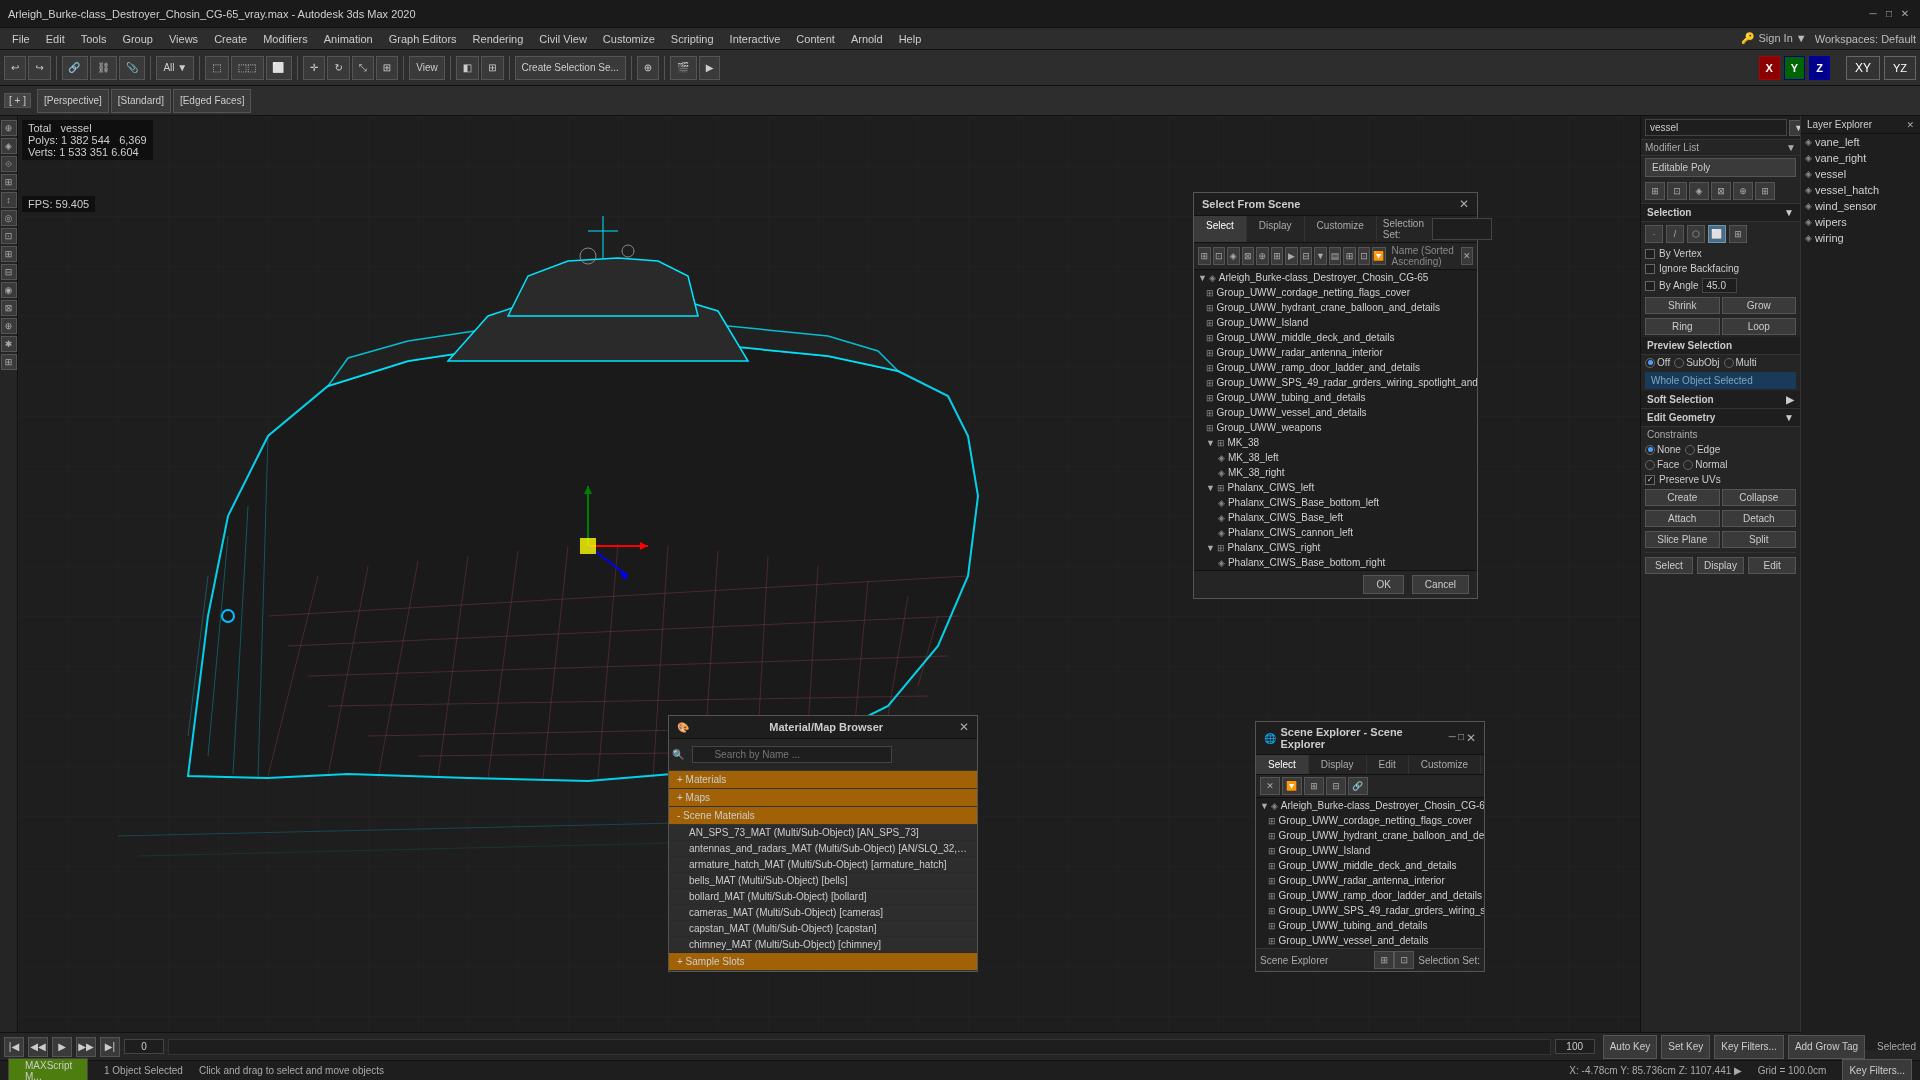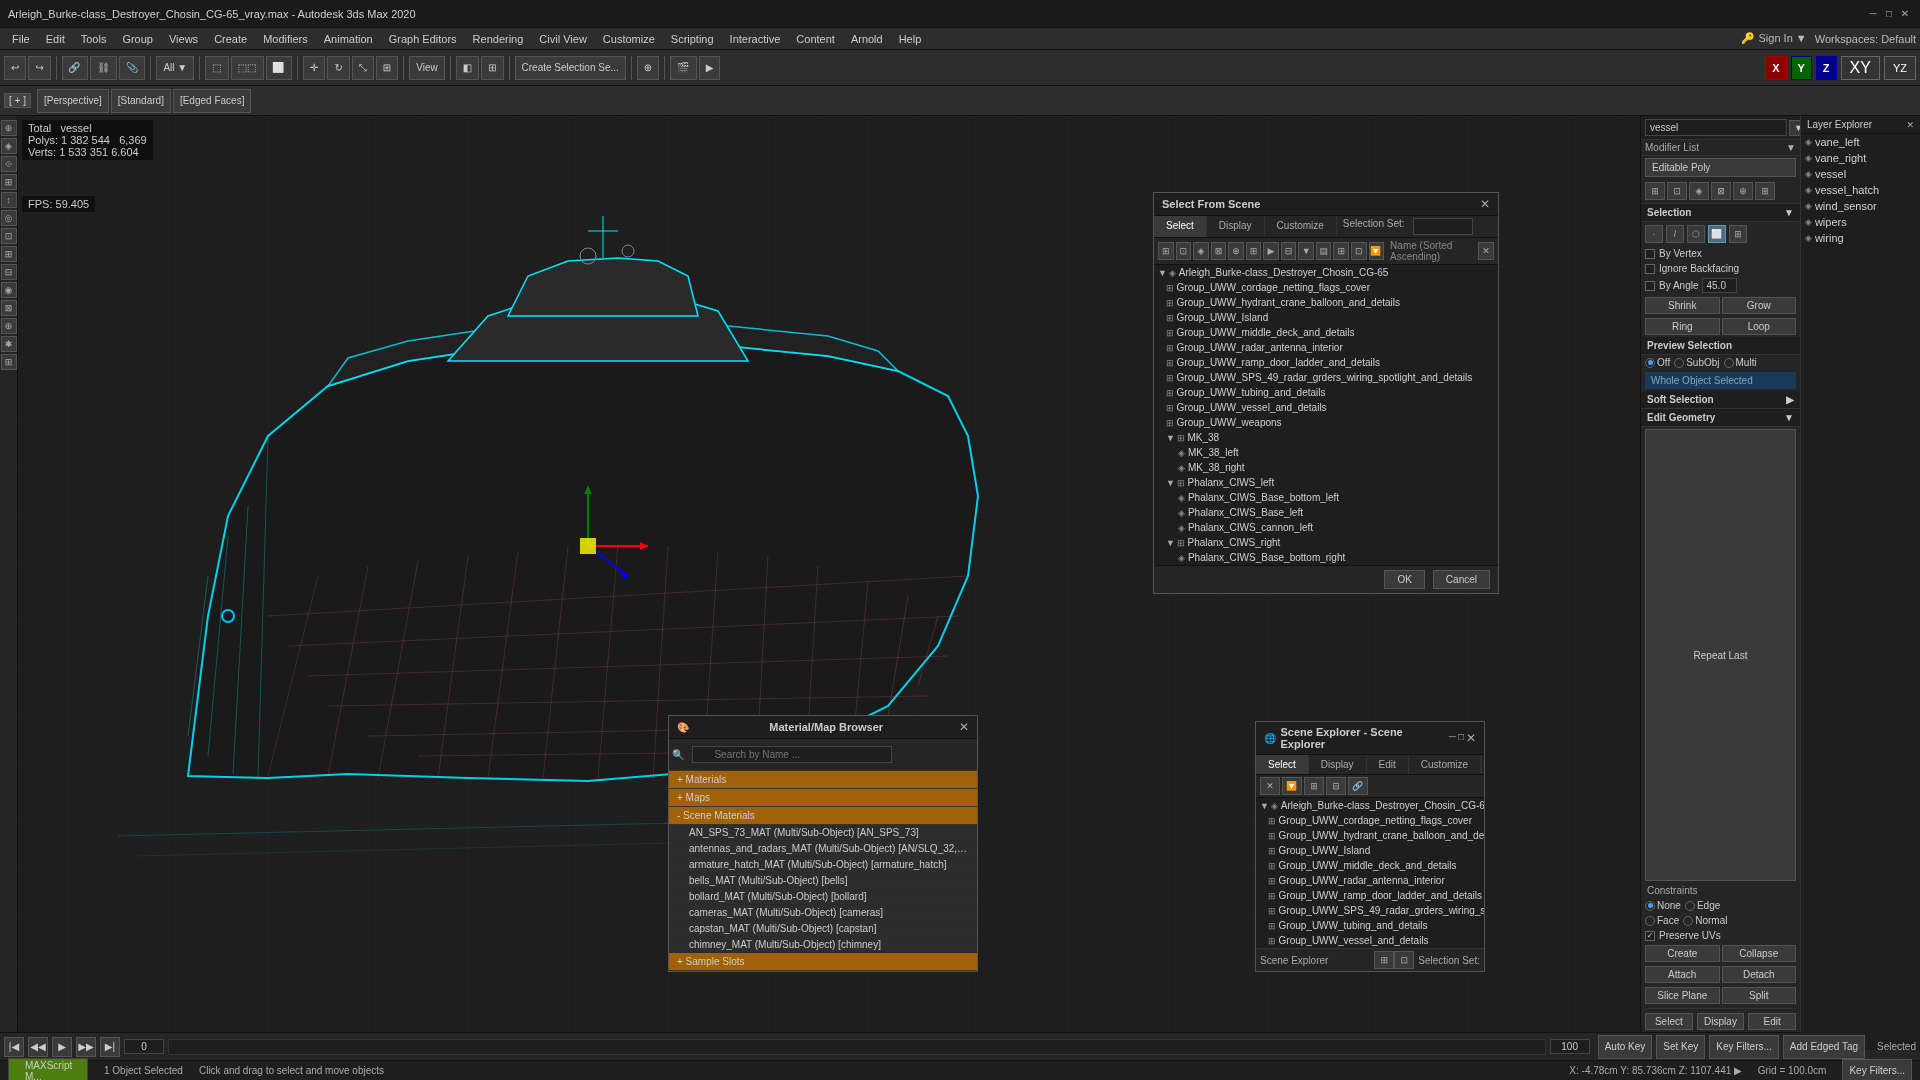--- a/index.html
+++ b/index.html
@@ -17,21 +17,21 @@
 
     
     #toolbar { background: #2d2d2d; height: 36px; display: flex; align-items: center; border-bottom: 1px solid #111; padding: 0 4px; gap: 2px; }
     .tb-btn { background: #3a3a3a; border: 1px solid #555; color: #ccc; padding: 2px 6px; font-size: 10px; cursor: pointer; height: 24px; display: flex; align-items: center; gap: 2px; }
     .tb-sep { width: 1px; height: 24px; background: #555; margin: 0 3px; }
 
     
     .axis-x { background: #8b0000; color: #fff; padding: 2px 6px; font-size: 11px; font-weight: bold; border: 1px solid #a00; }
     .axis-y { background: #006400; color: #fff; padding: 2px 6px; font-size: 11px; font-weight: bold; border: 1px solid #008; }
     .axis-z { background: #00008b; color: #fff; padding: 2px 6px; font-size: 11px; font-weight: bold; border: 1px solid #00a; }
-    .axis-xy { background: #333; color: #fff; padding: 2px 8px; font-size: 16px; border: 1px solid #666; }
+    .axis-xy { background: #333; color: #fff; padding: 2px 8px; font-size: 12px; border: 1px solid #666; margin-left: 12px; }
     .axis-yz { background: #333; color: #fff; padding: 2px 8px; font-size: 11px; border: 1px solid #666; }
 
     
     #toolbar2 { background: #2d2d2d; height: 30px; display: flex; align-items: center; border-bottom: 1px solid #111; padding: 0 4px; gap: 2px; }
 
     
     #layout { display: flex; height: calc(1080px - 28px - 22px - 36px - 30px - 28px - 20px); }
 
     
     #left-sidebar { width: 18px; background: #252525; border-right: 1px solid #111; display: flex; flex-direction: column; align-items: center; padding: 4px 0; gap: 2px; }
@@ -40,21 +40,21 @@
     
     #viewport { flex: 1; background: #1e1e1e; position: relative; overflow: hidden; }
     #stats-panel { position: absolute; top: 4px; left: 4px; padding: 2px 6px; background: rgba(0,0,0,0.5); font-size: 11px; color: #ccc; z-index: 10; }
     #fps-display { position: absolute; top: 60px; left: 4px; font-size: 11px; color: #ccc; background: rgba(0,0,0,0.5); padding: 2px 6px; z-index: 10; }
 
     
     #props-panel { width: 160px; background: #252525; border-left: 1px solid #111; display: flex; flex-direction: column; }
     .modifier-item { background: #3a3a3a; padding: 3px 6px; margin: 2px 4px; font-size: 10px; color: #ccc; border: 1px solid #555; cursor: pointer; }
 
     
-    #select-from-scene { position: absolute; top: 76px; right: 141px; width: 346px; background: #4d7c0f; border: 1px solid #555; z-index: 100; }
+    #select-from-scene { position: absolute; top: 76px; right: 162px; width: 285px; background: #4d7c0f; border: 1px solid #555; z-index: 100; }
     .dialog-header { background: #1e1e1e; padding: 4px 8px; display: flex; align-items: center; justify-content: space-between; border-bottom: 1px solid #111; }
     .dialog-title { font-size: 11px; color: #ccc; font-weight: bold; }
     .dialog-close { color: #aaa; cursor: pointer; font-size: 12px; }
     .dialog-tabs { display: flex; background: #252525; border-bottom: 1px solid #111; }
     .dialog-tab { padding: 4px 12px; font-size: 10px; color: #aaa; cursor: pointer; border-right: 1px solid #333; }
     .dialog-tab.active { background: #3a3a3a; color: #fff; }
     .dialog-toolbar { background: #252525; padding: 2px 4px; display: flex; align-items: center; gap: 2px; border-bottom: 1px solid #111; }
     .dialog-toolbar-btn { width: 20px; height: 18px; background: #3a3a3a; border: 1px solid #555; color: #aaa; font-size: 9px; cursor: pointer; display: flex; align-items: center; justify-content: center; }
     .dialog-search { background: #1e1e1e; color: #ccc; border: 1px solid #444; padding: 2px 4px; font-size: 10px; width: 120px; }
     .tree-container { height: 300px; overflow-y: auto; background: #1e1e1e; font-size: 10px; }
@@ -594,21 +594,20 @@
 
     <div class="section-header">
       <span>Soft Selection</span>
       <span>▶</span>
     </div>
 
     <div class="section-header">
       <span>Edit Geometry</span>
       <span>▼</span>
     </div>
-    <button class="props-btn" style="margin:2px 4px;display:block;width:calc(100% - 8px);">Repeat Last</button>
     <div style="font-size:10px;color:#aaa;margin:2px 6px;">Constraints</div>
     <div class="radio-group">
       <div class="radio-option">
         <div class="radio-dot checked"></div>
         <span>None</span>
       </div>
       <div class="radio-option">
         <div class="radio-dot"></div>
         <span>Edge</span>
       </div>
@@ -690,21 +689,21 @@
   <button class="tl-btn">◀◀</button>
   <button class="tl-btn">▶</button>
   <button class="tl-btn">▶▶</button>
   <button class="tl-btn">▶|</button>
   <span class="tl-frame">0</span>
   <div class="tl-track"></div>
   <span class="tl-frame">100</span>
   <button class="tb-btn" style="margin-left:4px;">Auto Key</button>
   <button class="tb-btn">Set Key</button>
   <button class="tb-btn">Key Filters...</button>
-  <button class="tb-btn">Add Edged Tag</button>
+  <button class="tb-btn">Add Grow Tag</button>
   <span style="margin-left:8px;font-size:10px;color:#aaa;">Selected</span>
 </div>
 
 <div id="status-bar">
   <div style="width:80px;background:#4d7c0f;padding:1px 16px;font-size:10px;color:#ccc;border:1px solid #444;">MAXScript M...</div>
   <span>1 Object Selected</span>
   <span>Click and drag to select and move objects</span>
   <span style="margin-left:auto;">X: -4.78cm  Y: 85.736cm  Z: 1107.441 ▶</span>
   <span>Grid = 100.0cm</span>
   <button class="tb-btn">Key Filters...</button>

